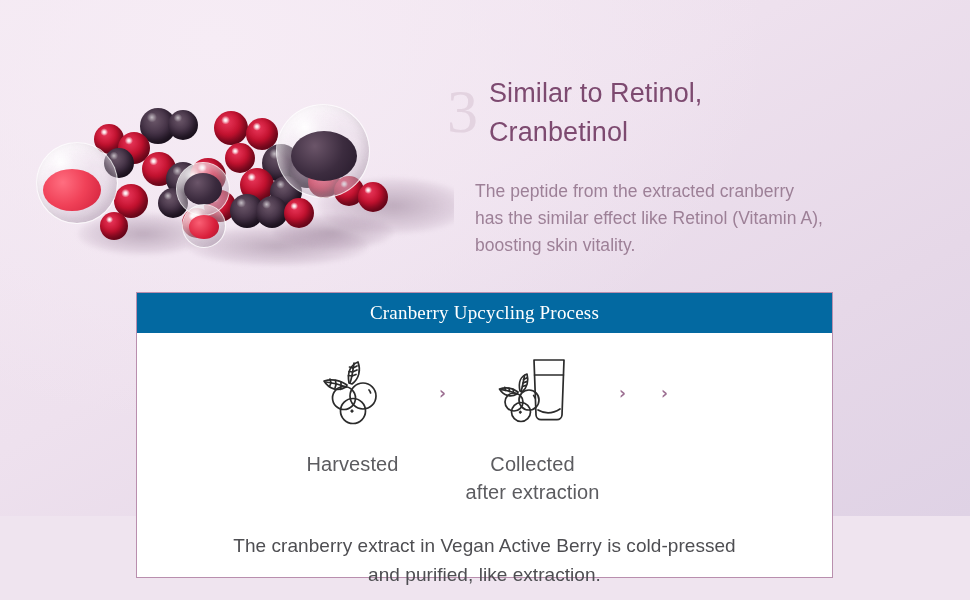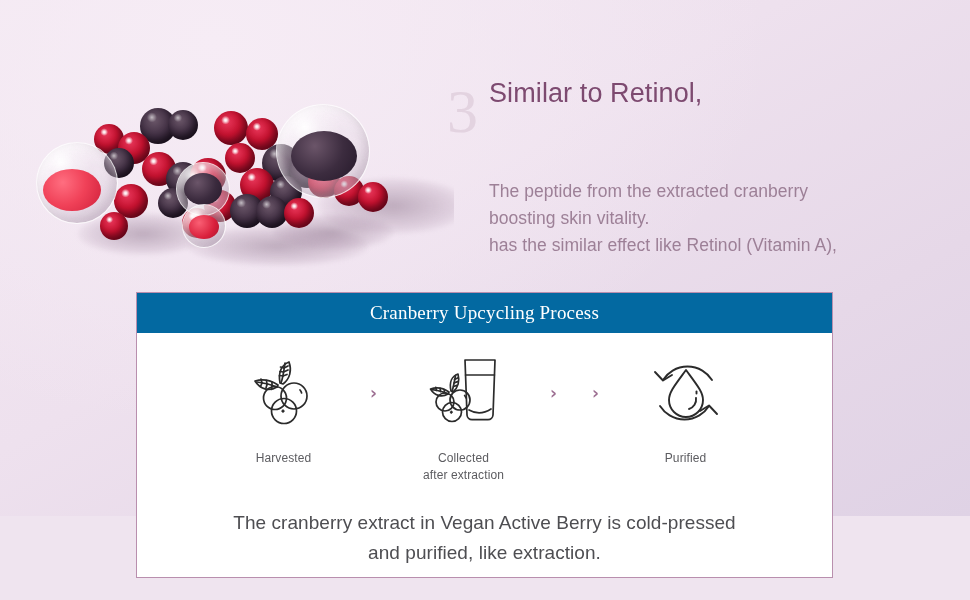--- a/index.html
+++ b/index.html
@@ -91,21 +91,21 @@
     left: 42px;
     top: 0;
     width: 450px;
     font-size: 27px;
     line-height: 1.44;
     color: #7d4a70;
     letter-spacing: .1px;
   }
   #subcopy {
     position: absolute;
-    left: 42px;
+    left: 28px;
     top: 104px;
     width: 452px;
     font-size: 17.5px;
     line-height: 1.55;
     color: #9d8097;
     letter-spacing: .05px;
   }
 
   
   #card {
@@ -144,21 +144,21 @@
   }
   .step-icon {
     height: 76px;
     display: flex;
     align-items: center;
     justify-content: center;
   }
   .step-label {
     margin-top: 19px;
     text-align: center;
-    font-size: 12px;
+    font-size: 20px;
     line-height: 1.42;
     color: #5c5c60;
     letter-spacing: .1px;
   }
   .chevron {
     width: 42px;
     height: 76px;
     display: flex;
     align-items: center;
     justify-content: center;
@@ -232,25 +232,26 @@
         <div class="fill" style="left:6px;top:10px;width:30px;height:24px;background:radial-gradient(circle at 34% 32%, #fa5f74 0%, #d9203c 60%, #a8152c 100%);"></div>
       </div>
 
     </div>
   </div>
 
   <div id="headline-block">
     <div id="bignum">3</div>
     <div id="headline">
       <div>Similar to Retinol,</div>
+      <div>Cranbetinol</div>
     </div>
     <div id="subcopy">
       <div>The peptide from the extracted cranberry</div>
+      <div>has the similar effect like Retinol (Vitamin A),</div>
       <div>boosting skin vitality.</div>
-      <div>has the similar effect like Retinol (Vitamin A),</div>
     </div>
   </div>
 
   <div id="card">
 
     <div id="card-header">
       <span>Cranberry Upcycling Process</span>
     </div>
 
     <div id="steps">
@@ -303,36 +304,20 @@
           <div>Collected</div>
           <div>after extraction</div>
         </div>
       </div>
 
       <div class="chevron">›</div>
 
 
       <div class="chevron">›</div>
 
-      <div class="step">
-        <div class="step-icon">
-          <svg width="74" height="70" viewBox="0 0 74 70" fill="none" stroke="#2b2b2b" stroke-width="1.9" stroke-linecap="round" stroke-linejoin="round">
-            <path d="M14 22 A29 29 0 0 1 63 22"></path>
-            <path d="M60 48 A29 29 0 0 1 11 48"></path>
-            <path d="M6 14 L14 22.5 L23 17"></path>
-            <path d="M68 56 L60 47.5 L51 53"></path>
-            <path d="M37 12 C48 27 54 34 54 42 a17 17 0 0 1 -34 0 C20 34 26 27 37 12 Z"></path>
-            <path d="M47 40 a10 10 0 0 1 -7 11"></path>
-            <path d="M47.5 33.5 l0 2"></path>
-          </svg>
-        </div>
-        <div class="step-label">
-          <div>Purified</div>
-        </div>
-      </div>
 
     </div>
 
     <div id="card-caption">
       <div>The cranberry extract in Vegan Active Berry is cold-pressed</div>
       <div>and purified, like extraction.</div>
     </div>
 
   </div>
 

